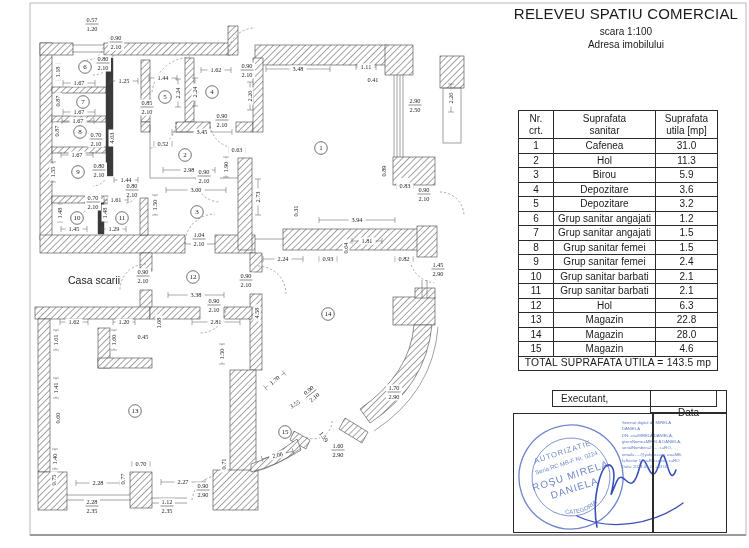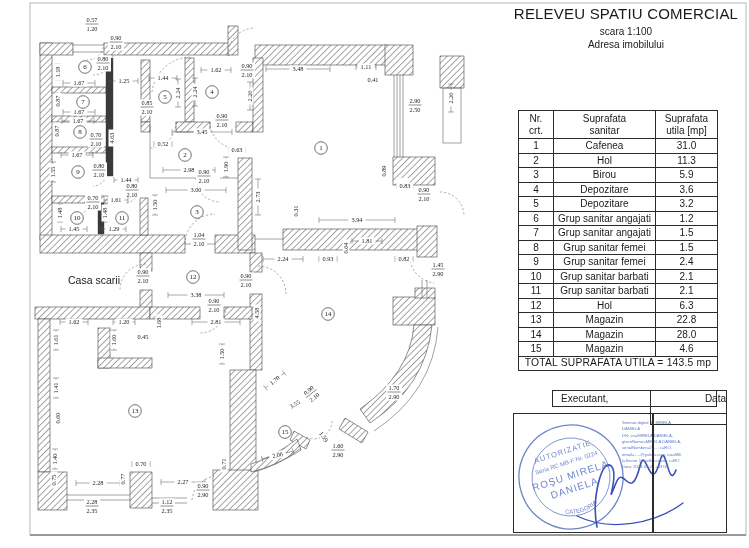--- a/index.html
+++ b/index.html
@@ -18,21 +18,21 @@
   #addr{top:39px;font-size:10px;}
   table.areas{position:absolute;left:518px;top:110px;border-collapse:collapse;
               font-size:10px;table-layout:fixed;}
   table.areas th,table.areas td{border:1px solid #2b2b2b;padding:0;line-height:1.15;}
   table.areas th{font-weight:normal;font-size:10px;height:27px;}
   table.areas td{height:13.5px;text-align:center;}
   td.nm{text-align:left;padding-left:6px;}
   td.tot{text-align:center;font-size:10.3px;letter-spacing:.2px;height:13.8px;}
   .box{position:absolute;border:1px solid #2b2b2b;font-size:10px;box-sizing:border-box;}
   #exe{left:513px;top:390px;width:165px;height:17px;padding:2px 0 0 8px;margin-left:39px;}
-  #dat{left:650px;top:390px;width:77px;height:35px;text-align:right;padding-top:2px;}
+  #dat{left:650px;top:390px;width:77px;height:23px;text-align:center;padding-top:16px;}
   #exebody{left:513px;top:413px;width:140px;height:120px;}
   #datbody{left:653px;top:413px;width:74px;height:120px;}
 </style>
 </head>
 <body>
 
 <div class="page">
 
 <svg width="749" height="548" viewBox="0 0 749 548">
   <defs>

